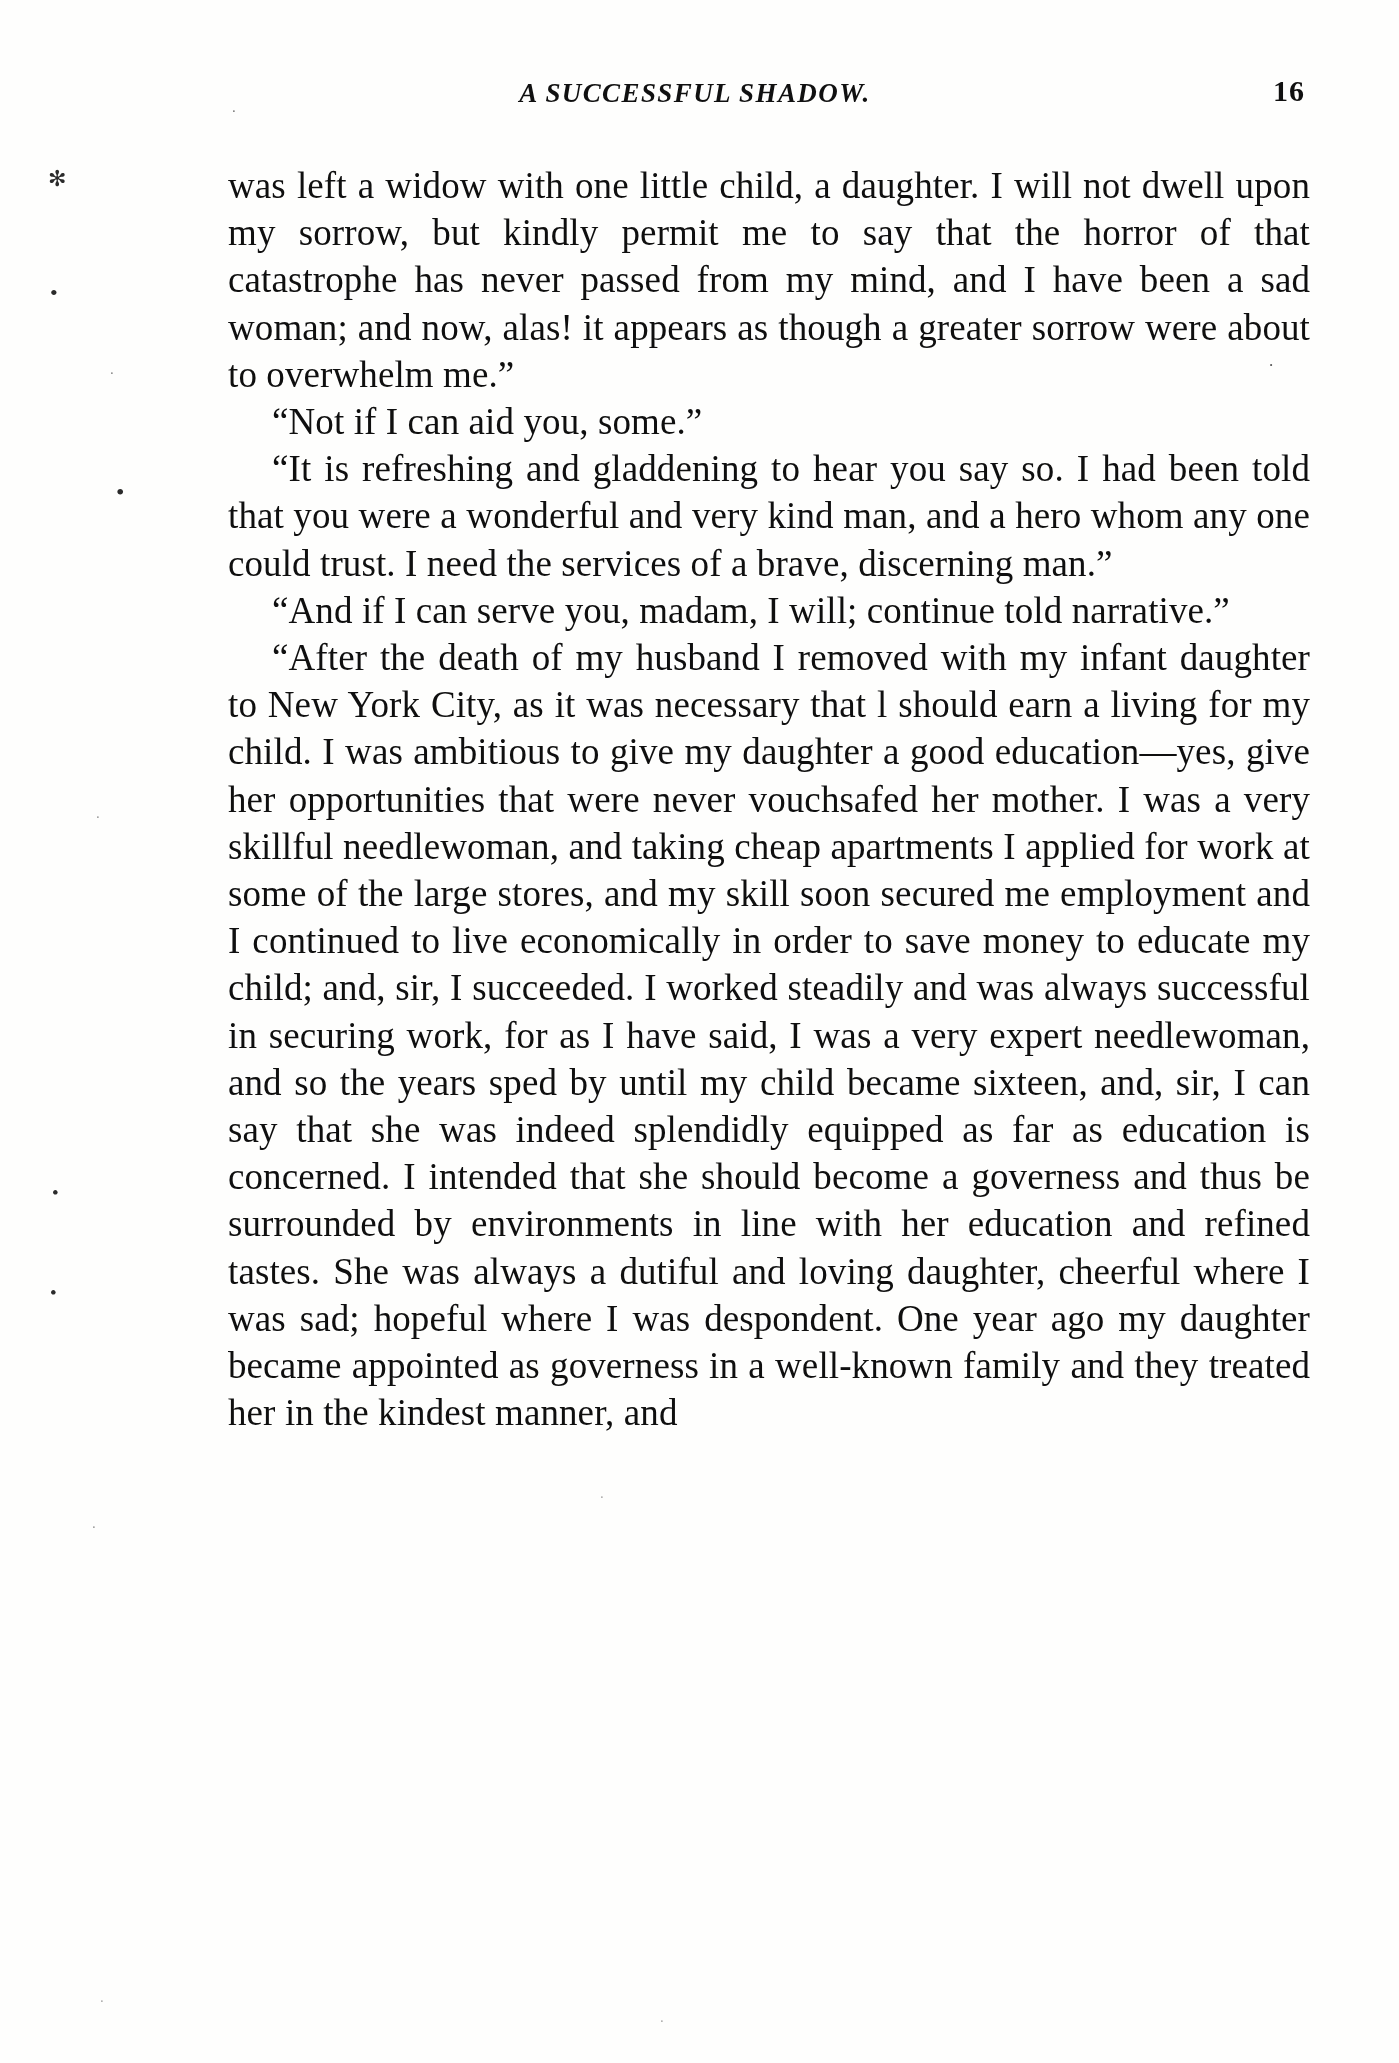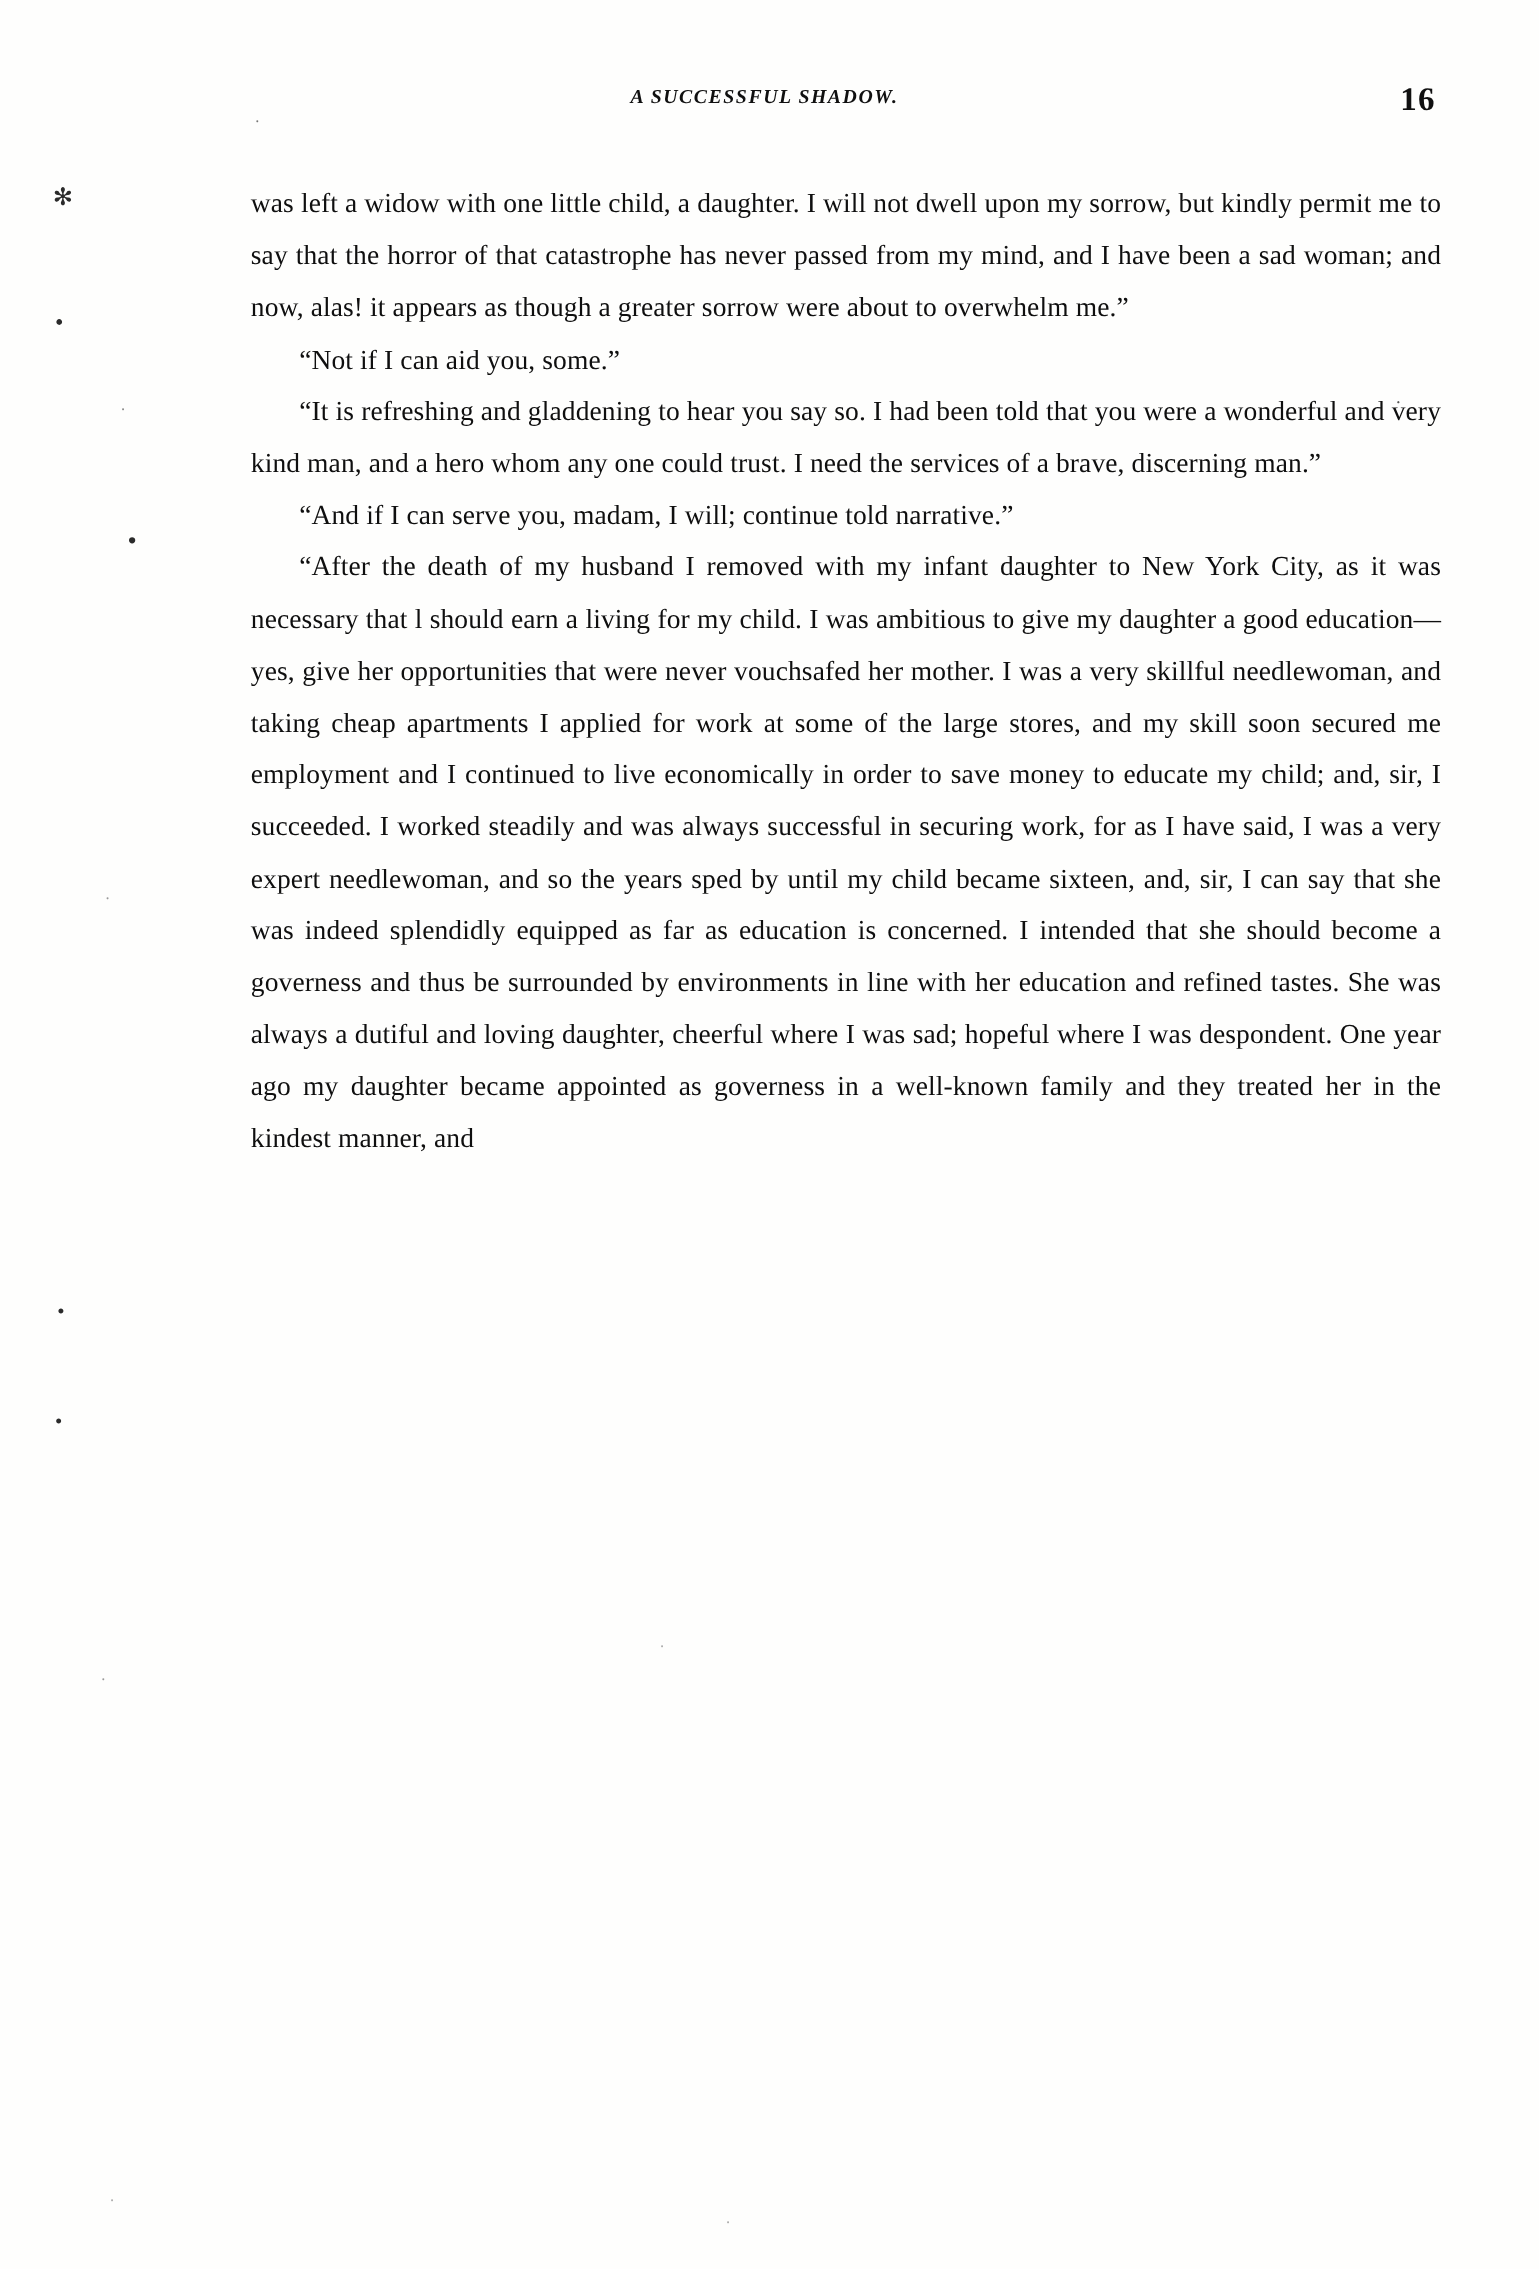--- a/index.html
+++ b/index.html
@@ -30,42 +30,42 @@
     height: 40px;
   }
   .running-title {
     position: absolute;
     left: 0;
     top: 0;
     width: 930px;
     text-align: center;
     font-style: italic;
     font-weight: bold;
-    font-size: 18px;
+    font-size: 27px;
     letter-spacing: 1.4px;
     color: #101010;
   }
   .page-number {
     position: absolute;
     right: 0;
     top: -4px;
     font-size: 30px;
     font-weight: bold;
     color: #101010;
     letter-spacing: 1px;
   }
   .textblock {
     position: absolute;
     top: 162px;
     left: 228px;
     width: 1082px;
   }
   p {
     margin: 0;
-    font-size: 25px;
+    font-size: 37px;
     line-height: 47.2px;
     text-align: justify;
     text-justify: inter-word;
     letter-spacing: 0.1px;
     color: #0f0f0f;
   }
   p.indent {
     text-indent: 44px;
   }
   

